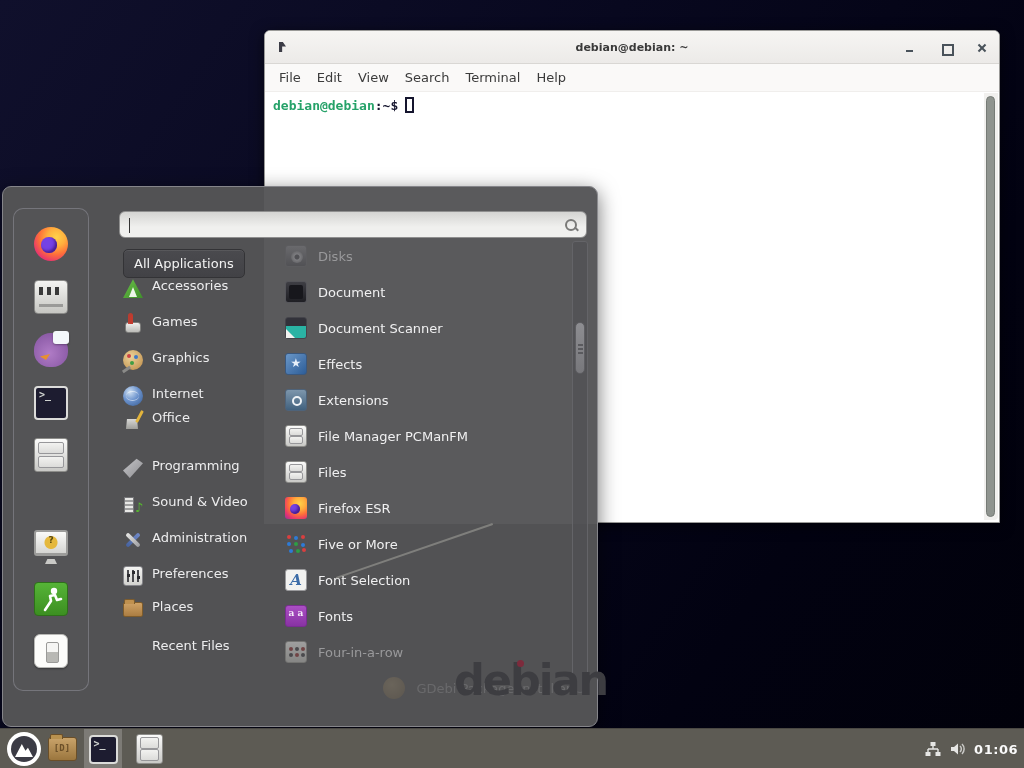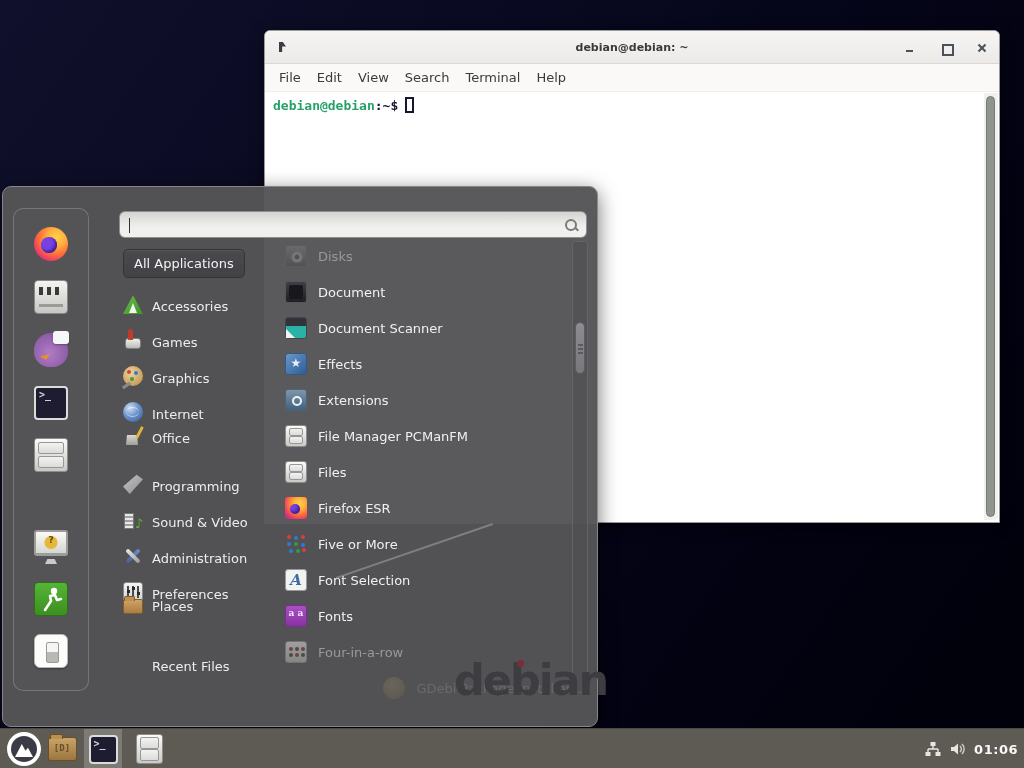--- a/index.html
+++ b/index.html
@@ -77,21 +77,21 @@
     background:linear-gradient(#d4d4d2,#f0f0ee 60%);display:flex;align-items:center;padding:0 8px;}
   .search-input{flex:1;border:none;outline:none;background:transparent;font-size:13px;color:#222;height:100%;}
   .search-caret{position:absolute;left:9px;top:6px;width:1px;height:15px;background:#333;}
   .mag{position:relative;width:14px;height:14px;}
   .mag::before{content:"";position:absolute;left:1px;top:1px;width:8px;height:8px;border:2px solid #7a7a78;border-radius:50%;}
   .mag::after{content:"";position:absolute;left:10px;top:10px;width:5px;height:2px;background:#7a7a78;transform:rotate(45deg);}
   
   .allapps-btn{position:absolute;left:120px;top:62px;width:122px;height:29px;background:linear-gradient(#4a4a4e,#424246);
     border:1px solid #333336;border-radius:5px;color:#f2f2f2;font-size:13px;display:flex;align-items:center;padding-left:10px;
     box-shadow:inset 0 1px 0 rgba(255,255,255,.08);}
-  .cat-row{position:absolute;left:120px;width:146px;height:36px;display:flex;align-items:flex-end;gap:9px;cursor:default;}
+  .cat-row{position:absolute;left:120px;width:146px;height:36px;display:flex;align-items:flex-start;gap:9px;cursor:default;}
   .cat-label{font-size:13px;color:#ededee;white-space:nowrap;}
   .cic{width:20px;height:20px;position:relative;flex:none;}
   .cic-accessories{background:linear-gradient(140deg,#6cc24a,#3f8f2a);clip-path:polygon(50% 6%,100% 100%,0 100%);}
   .cic-accessories::before{content:"";position:absolute;left:30%;top:45%;width:40%;height:50%;background:#eef6ea;
     clip-path:polygon(50% 0,100% 100%,0 100%);}
   .cic-accessories::after{content:"";position:absolute;left:5px;top:0px;width:4px;height:4px;border-radius:50%;
     background:#3f79c6;box-shadow:7px -1px 0 #3f79c6;}
   .cic-games::before{content:"";position:absolute;left:2px;bottom:1px;width:14px;height:9px;border:1px solid #7e7e7c;
     border-radius:3px;background:linear-gradient(#f0f0ee,#bcbcb8);}
   .cic-games::after{content:"";position:absolute;left:7px;top:1px;width:3px;height:9px;background:#c23b2e;border-radius:2px 2px 0 0;
@@ -291,21 +291,21 @@
       <span class="cat-label">Sound &amp; Video</span>
     </div>
   <div class="cat-row" style="top:343px">
       <span class="cic cic-admin"></span>
       <span class="cat-label">Administration</span>
     </div>
   <div class="cat-row" style="top:379px">
       <span class="cic cic-preferences"></span>
       <span class="cat-label">Preferences</span>
     </div>
-  <div class="cat-row" style="top:391px">
+  <div class="cat-row" style="top:412px">
       <span class="cic cic-places"></span>
       <span class="cat-label">Places</span>
     </div>
   <div class="cat-row" style="top:451px">
       <span class="cic"></span>
       <span class="cat-label">Recent Files</span>
     </div>
 
   <div class="app-row dim" style="top:51px">
       <span class="ic ic-disks"></span>

